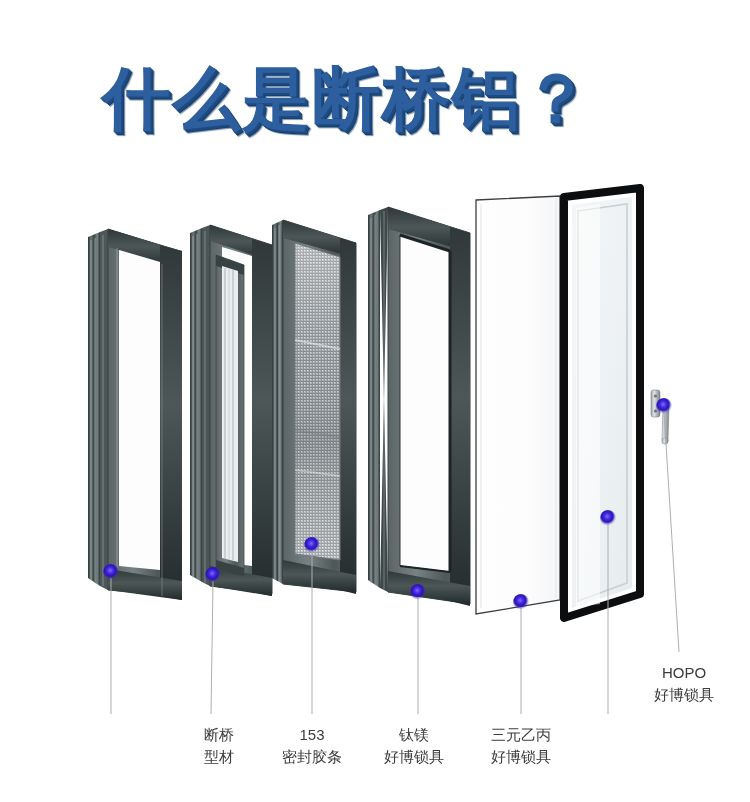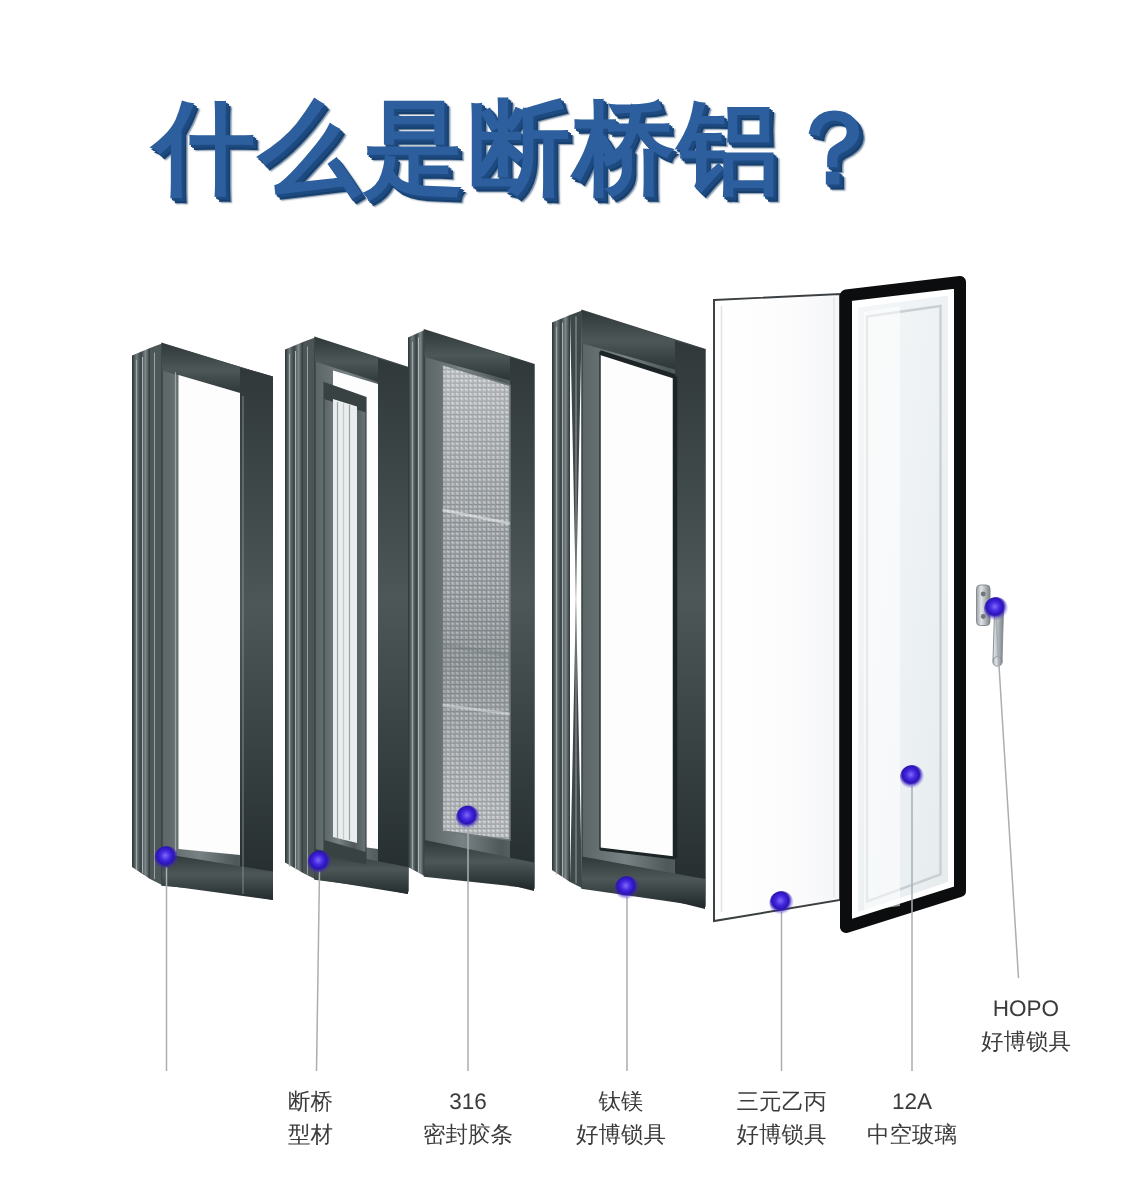--- a/index.html
+++ b/index.html
@@ -291,44 +291,40 @@
         <circle cx="213" cy="575" r="8" fill="url(#dot)"></circle>
         <circle cx="312" cy="545" r="8" fill="url(#dot)"></circle>
         <circle cx="418" cy="592" r="8" fill="url(#dot)"></circle>
         <circle cx="521" cy="602" r="8" fill="url(#dot)"></circle>
         <circle cx="608" cy="518" r="8" fill="url(#dot)"></circle>
         <circle cx="664" cy="406" r="8" fill="url(#dot)"></circle>
       </g>
     </svg>
 
 
-    <div class="label" style="left:207px; top:724px;">
+    <div class="label" style="left:219px; top:724px;">
       <span class="l1">断桥</span>
       <span class="l2">型材</span>
     </div>
 
     <div class="label" style="left:312px; top:724px;">
-      <span class="l1">316</span>
+      <span class="l1">153</span>
       <span class="l2">密封胶条</span>
     </div>
 
     <div class="label" style="left:414px; top:724px;">
       <span class="l1">钛镁</span>
       <span class="l2">好博锁具</span>
     </div>
 
     <div class="label" style="left:521px; top:724px;">
       <span class="l1">三元乙丙</span>
       <span class="l2">好博锁具</span>
     </div>
 
-    <div class="label" style="left:608px; top:724px;">
-      <span class="l1">12A</span>
-      <span class="l2">中空玻璃</span>
-    </div>
 
     <div class="label" style="left:684px; top:662px;">
       <span class="l1">HOPO</span>
       <span class="l2">好博锁具</span>
     </div>
 
   </div>
 </div>
 
 </body></html>

